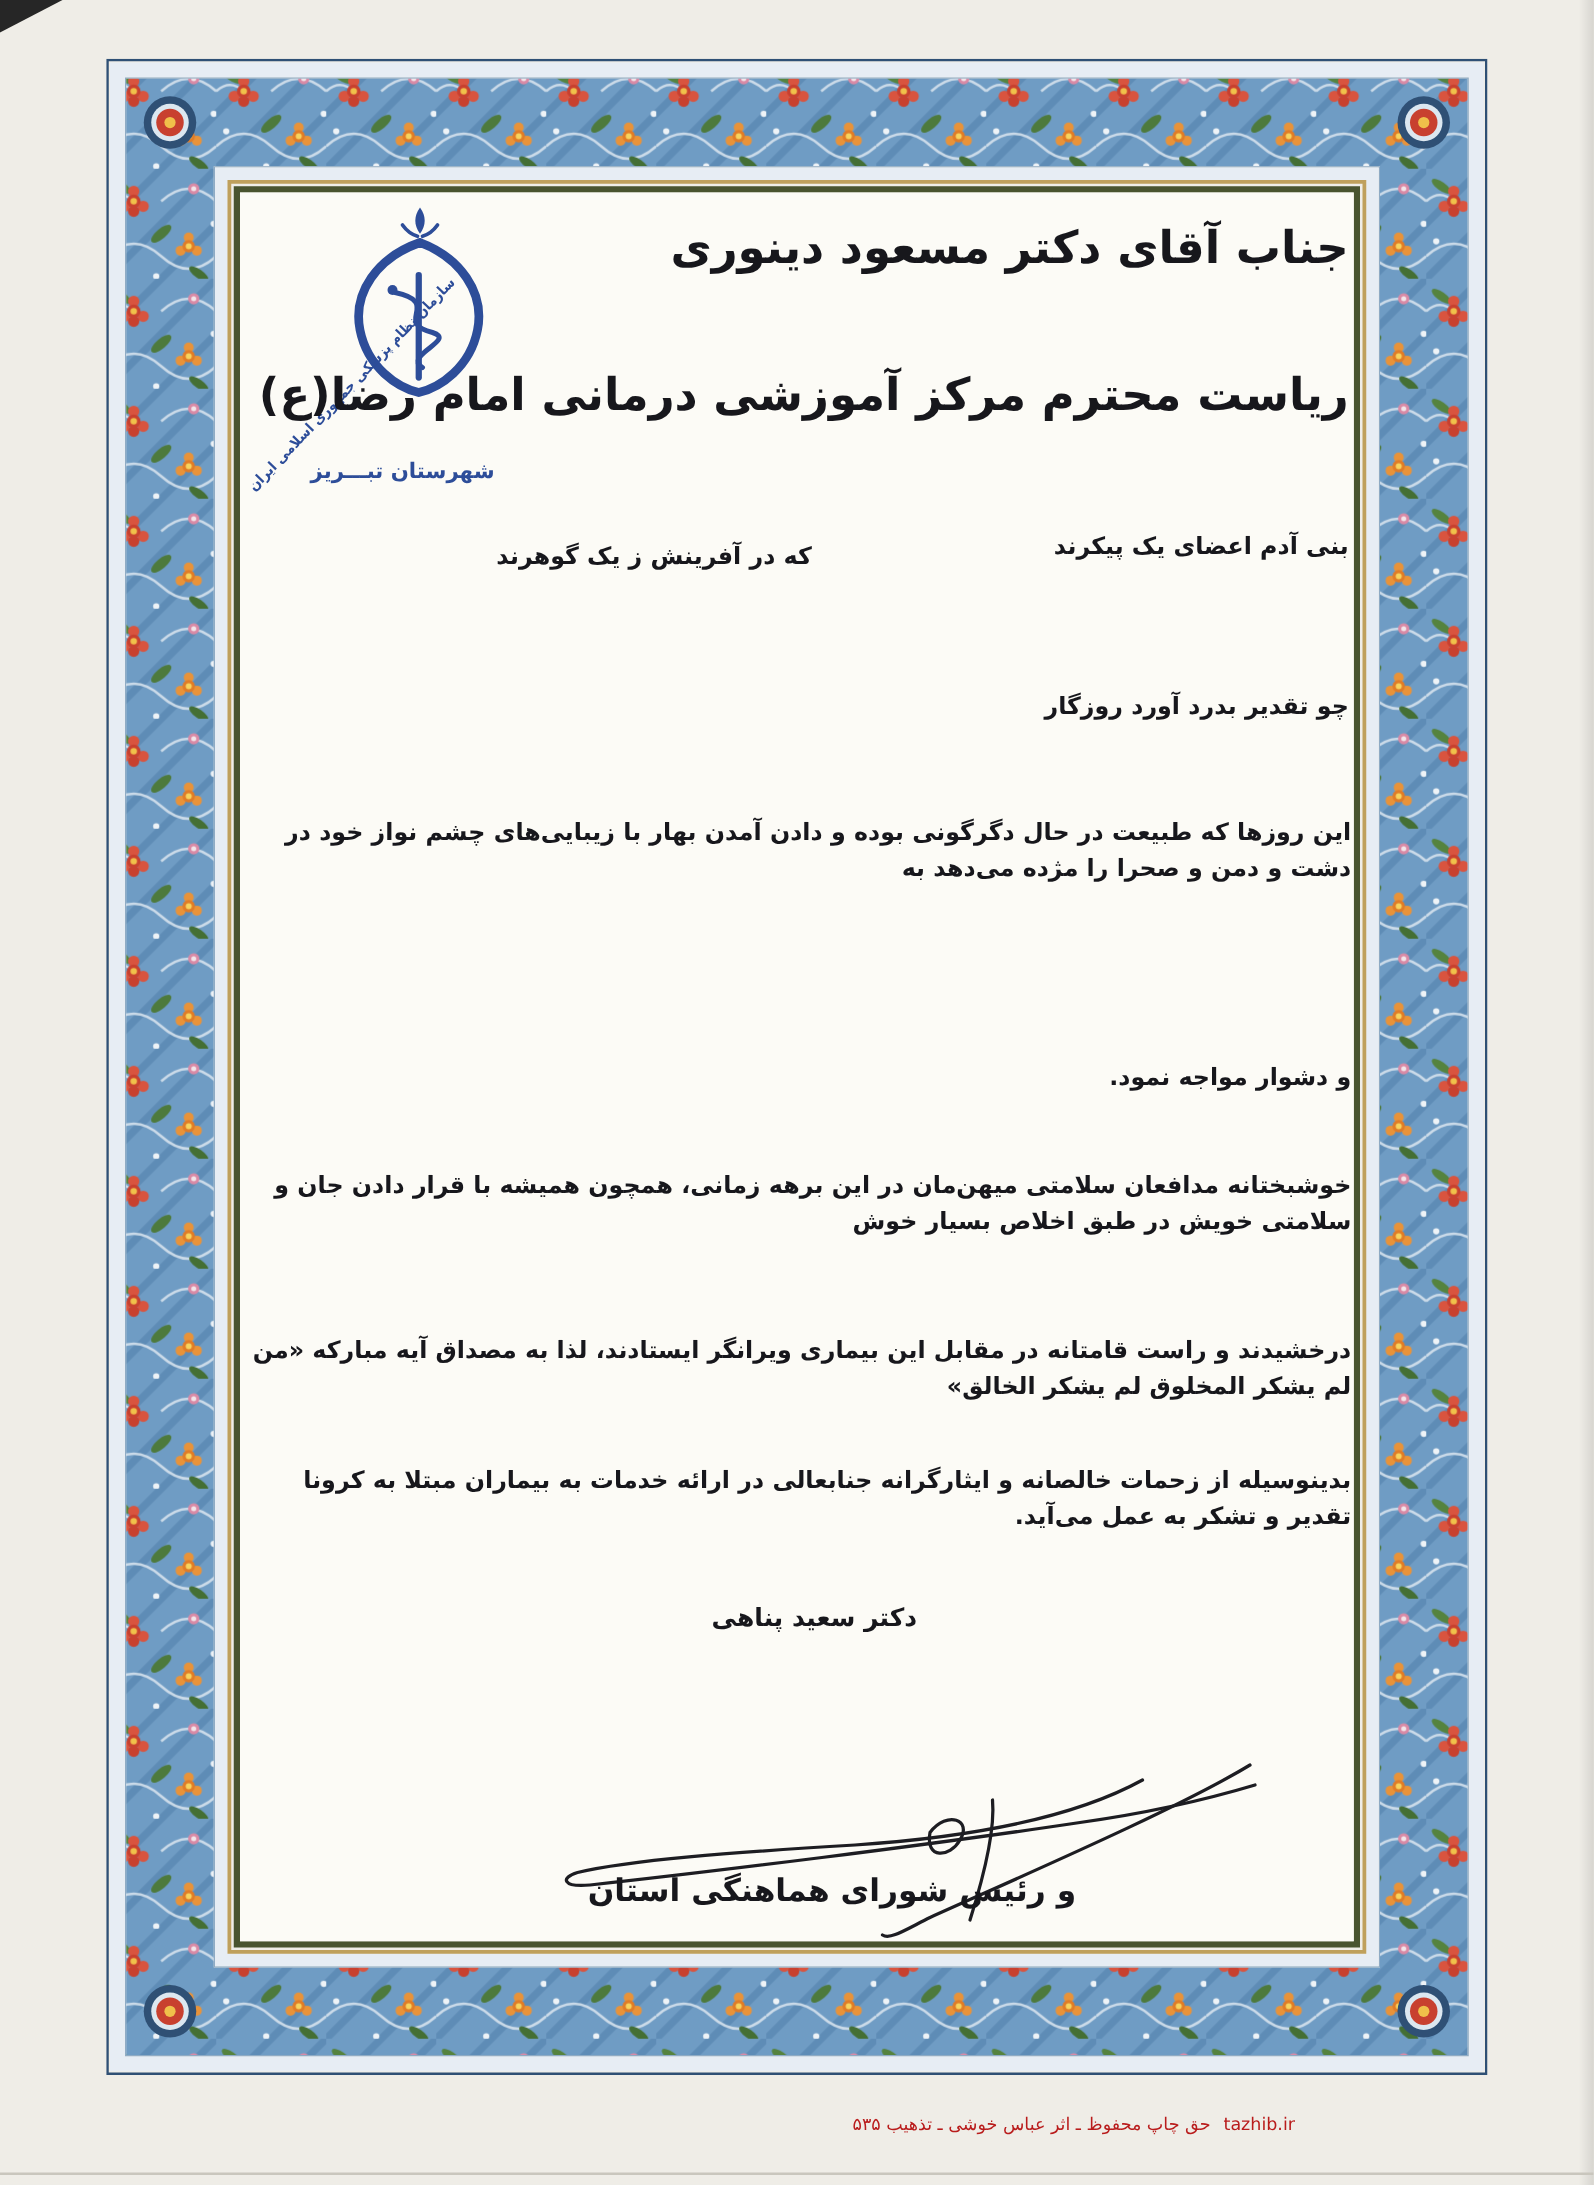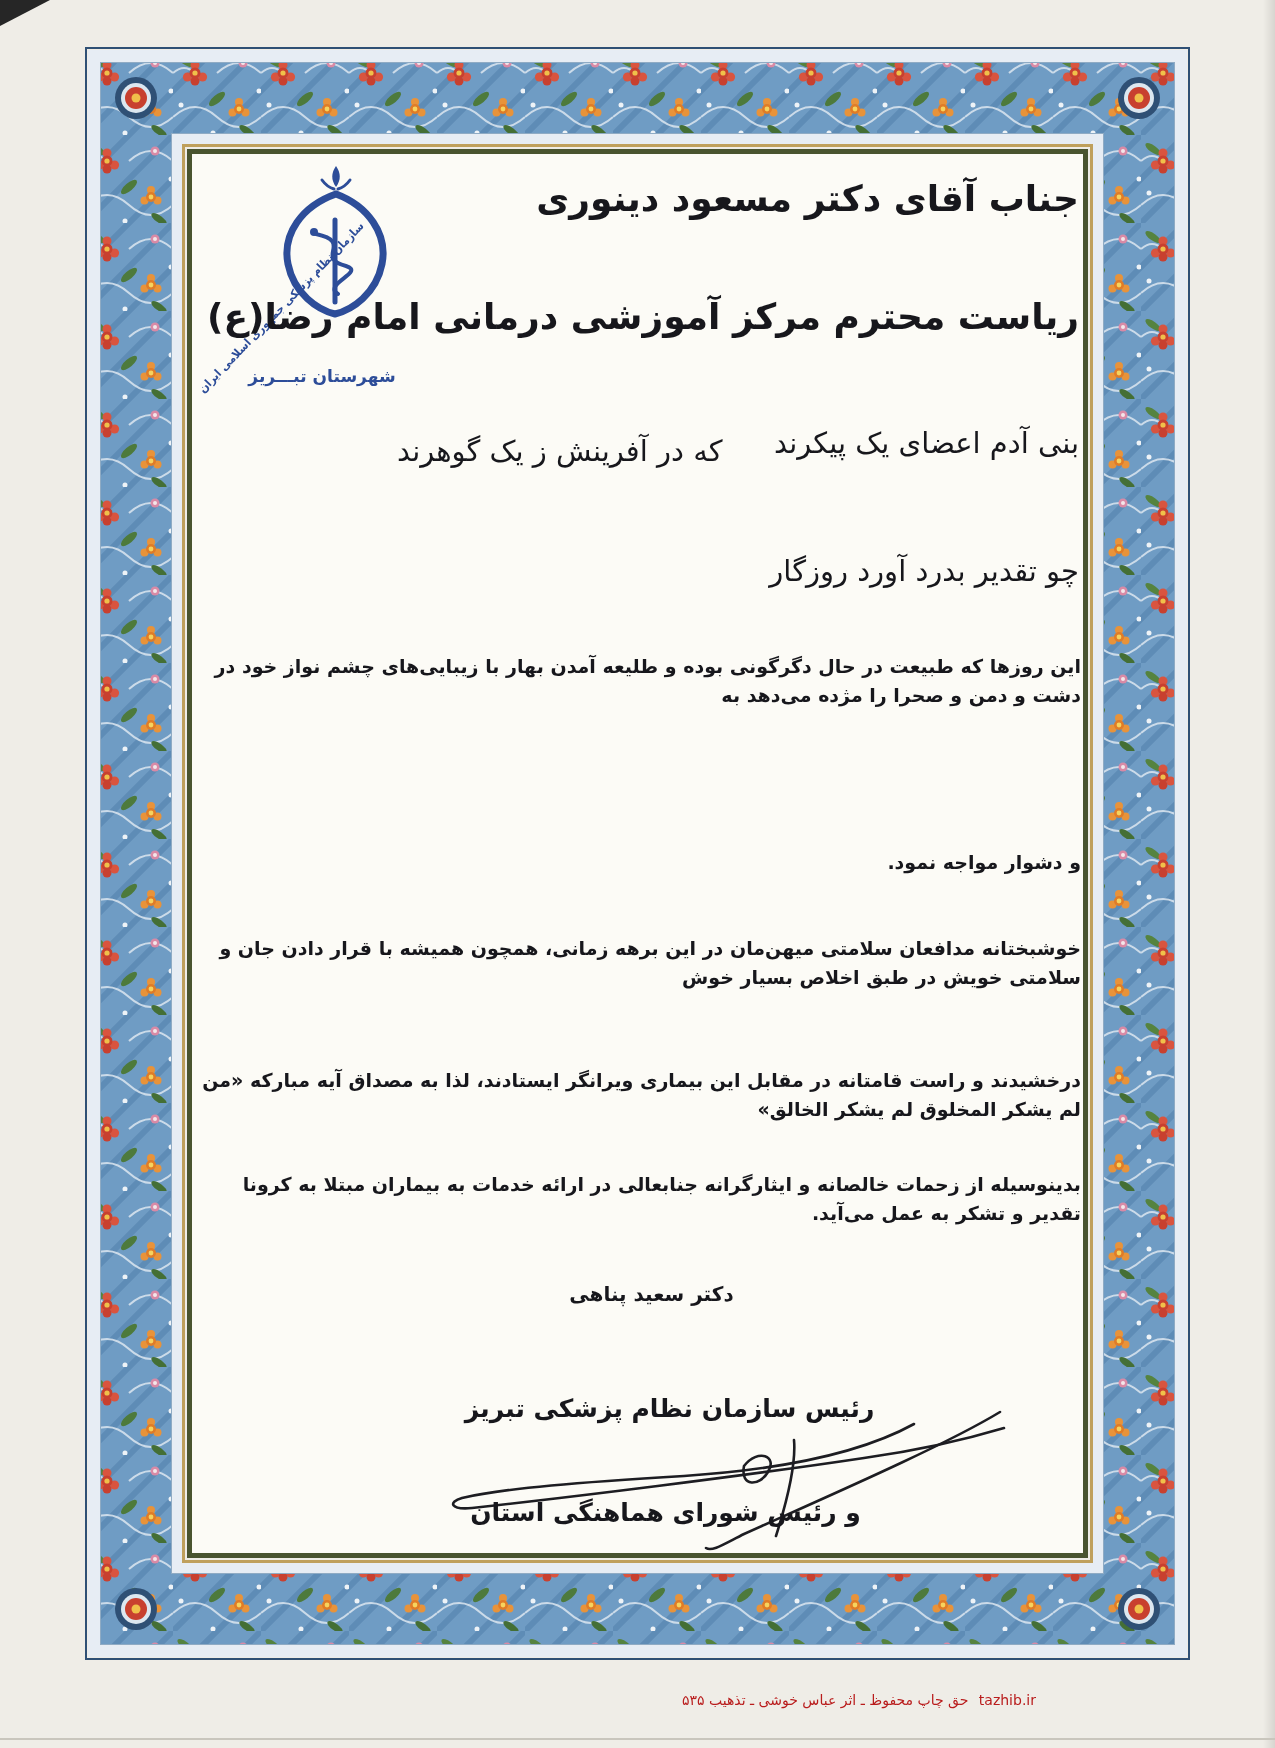--- a/index.html
+++ b/index.html
@@ -11,21 +11,21 @@
   .frame-svg{position:absolute;left:85px;top:47px;}
   .content{
     position:absolute;left:192px;top:154px;width:891px;height:1399px;
     direction:rtl;color:#17171c;
   }
   .logo{position:absolute;left:26px;top:4px;width:214px;height:240px;}
   .logo svg{overflow:visible;}
   .recipient{position:absolute;right:4px;font-size:36px;font-weight:bold;white-space:nowrap;}
   .recipient.l1{top:24px;}
   .recipient.l2{top:142px;}
-  .hemi{position:absolute;font-size:29px;font-weight:normal;white-space:nowrap;}
+  .hemi{position:absolute;font-size:19px;font-weight:bold;white-space:nowrap;}
   .hemi.p1r{top:272px;right:4px;}
   .hemi.p1l{top:280px;left:205px;}
   .hemi.p2r{top:400px;right:4px;}
   .hemi.p2l{top:392px;left:205px;}
   .bodyline{
     position:absolute;right:2px;left:2px;text-align:right;
     font-size:19px;font-weight:bold;line-height:1.55;
   }
   .b0{top:498px;} .b1{top:598px;} .b2{top:694px;}
   .b3{top:780px;} .b4{top:912px;} .b5{top:1016px;}
@@ -130,28 +130,27 @@
       </svg>
     </div>
 
     <div class="recipient l1">جناب آقای دکتر مسعود دینوری</div>
     <div class="recipient l2">ریاست محترم مرکز آموزشی درمانی امام رضا(ع)</div>
 
     <div class="hemi p1r">بنی آدم اعضای یک پیکرند</div>
     <div class="hemi p1l">که در آفرینش ز یک گوهرند</div>
     <div class="hemi p2r">چو تقدیر بدرد آورد روزگار</div>
 
-    <div class="bodyline b0">این روزها که طبیعت در حال دگرگونی بوده و طلیعه آمدن بهار با زیبایی‌های چشم نواز خود در دشت و دمن و صحرا را مژده می‌دهد به</div>
+    <div class="bodyline b0">این روزها که طبیعت در حال دگرگونی بوده و دادن آمدن بهار با زیبایی‌های چشم نواز خود در دشت و دمن و صحرا را مژده می‌دهد به</div>
     <div class="bodyline b2">و دشوار مواجه نمود.</div>
     <div class="bodyline b3">خوشبختانه مدافعان سلامتی میهن‌مان در این برهه زمانی، همچون همیشه با قرار دادن جان و سلامتی خویش در طبق اخلاص بسیار خوش</div>
     <div class="bodyline b4">درخشیدند و راست قامتانه در مقابل این بیماری ویرانگر ایستادند، لذا به مصداق آیه مبارکه «من لم یشکر المخلوق لم یشکر الخالق»</div>
     <div class="bodyline b5">بدینوسیله از زحمات خالصانه و ایثارگرانه جنابعالی در ارائه خدمات به بیماران مبتلا به کرونا تقدیر و تشکر به عمل می‌آید.</div>
 
     <div class="sig name">دکتر سعید پناهی</div>
-    <div class="sig t1">رئیس سازمان نظام پزشکی تبریز</div>
 
     <svg class="scribble" width="580" height="150" viewBox="0 0 580 150">
       <g fill="none" stroke="#1d1d22" stroke-width="2.6" stroke-linecap="round">
         <path d="M 470 18 C 430 40, 360 62, 240 70 C 140 76, 60 82, 18 92 C 4 96, 6 104, 28 102 C 120 92, 300 70, 420 52 C 470 45, 520 34, 560 22"></path>
         <path d="M 556 6 C 500 40, 380 92, 300 128 C 280 138, 268 146, 262 142"></path>
         <path d="M 300 60 c 14 -18, 34 -10, 24 6 c -8 14, -28 16, -24 -6"></path>
         <path d="M 350 34 c 2 22, -6 58, -18 96"></path>
       </g>
     </svg>
 

